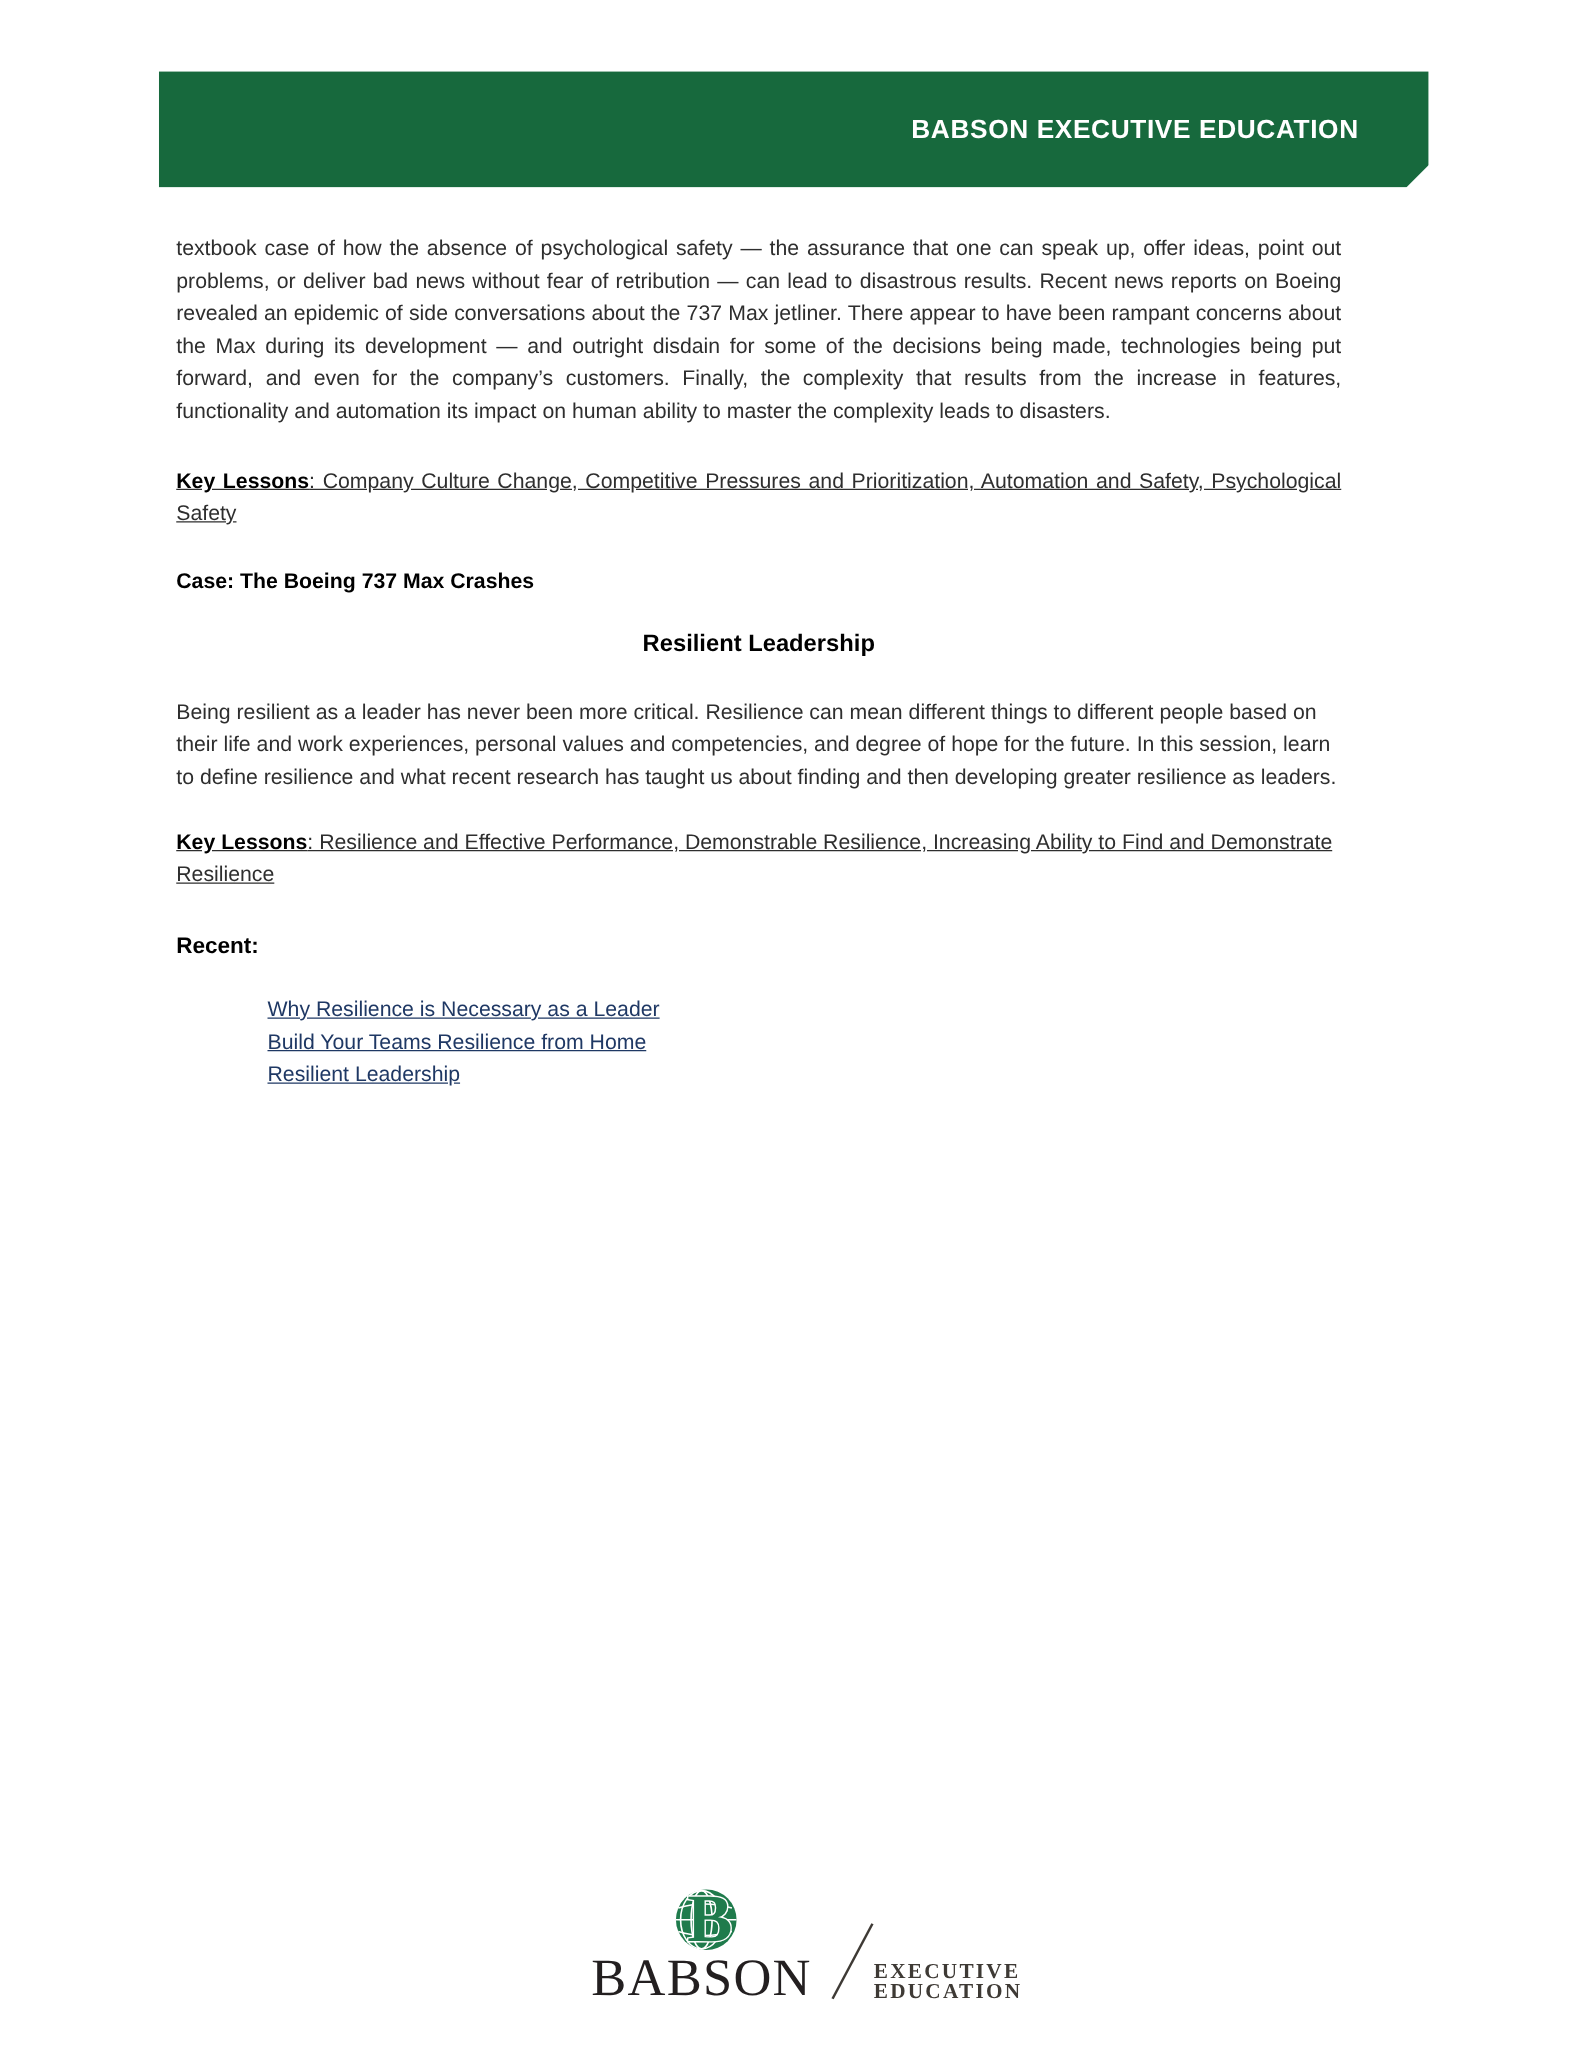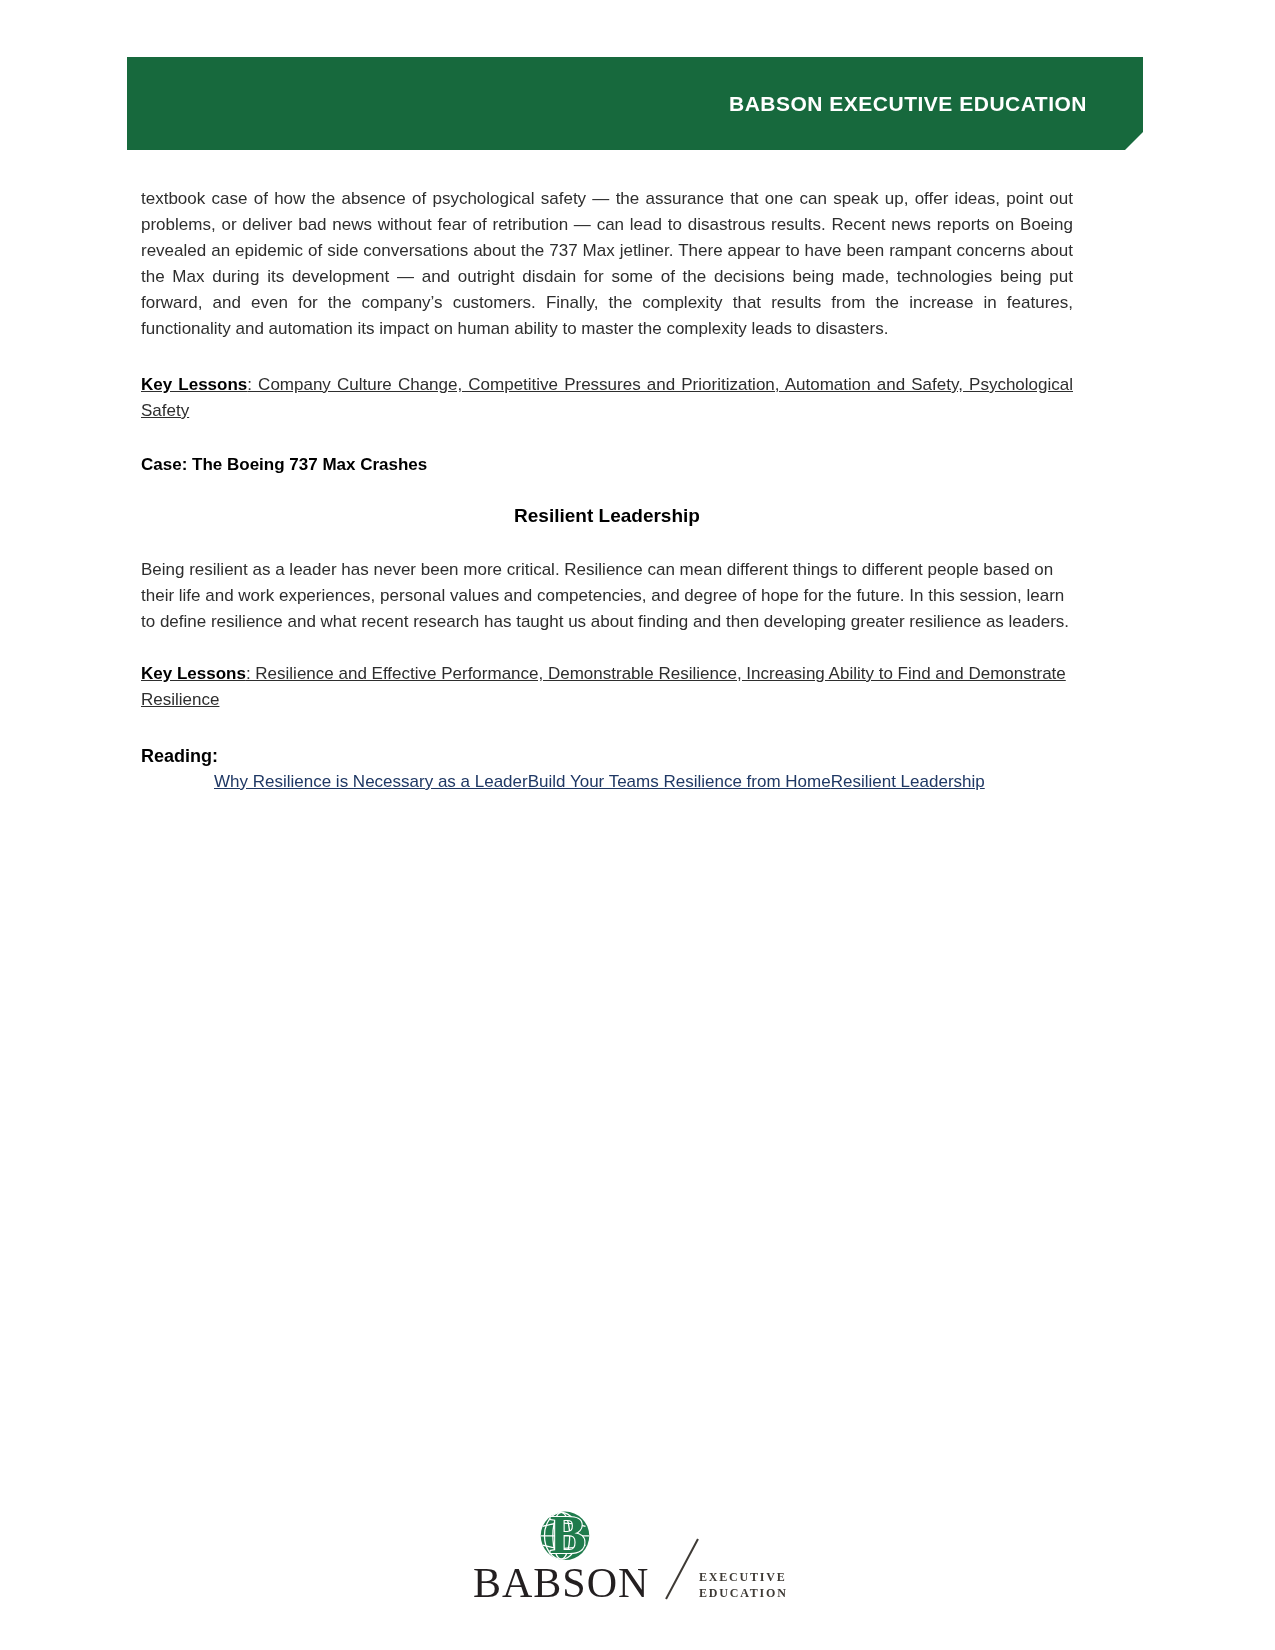--- a/index.html
+++ b/index.html
@@ -51,23 +51,24 @@
   }
   .para-2 { margin-top: 28px; }
   .key-lessons-2 { margin-top: 26px; }
   .reading-label {
     margin-top: 30px;
     font-weight: 700;
     color: #000000;
     font-size: 18px;
   }
   .links {
+    margin-top: 26px;
     margin-left: 73px;
     display: flex;
-    flex-direction: row;
+    flex-direction: column;
     text-align: center;
   }
   .links a {
     color: var(--link-navy, #1f3864);
     text-decoration: underline;
     line-height: 26px;
     width: fit-content;
   }
   .footer-logo {
     position: absolute;
@@ -88,21 +89,21 @@
   .logo-slash {
     position: absolute; left: 208px; top: 30px;
     width: 2px; height: 68px;
     background: #3e3a35;
     transform: rotate(28deg);
   }
   .division {
     position: absolute; left: 226px; top: 64px;
     font-family: "Liberation Serif", serif;
     font-weight: 700;
-    font-size: 12px;
+    font-size: 17px;
     letter-spacing: 1.8px;
     color: #3e3a35;
     line-height: 16px;
   }
 </style>
 </head>
 <body>
 
 <div class="banner">
   <div class="banner-title">BABSON EXECUTIVE EDUCATION</div>
@@ -117,21 +118,21 @@
   <p class="case-title">Case: The Boeing 737 Max Crashes</p>
 
   <div class="session-heading">
     <div>Resilient Leadership</div>
   </div>
 
   <p class="para-2">Being resilient as a leader has never been more critical. Resilience can mean different things to different people based on their life and work experiences, personal values and competencies, and degree of hope for the future. In this session, learn to define resilience and what recent research has taught us about finding and then developing greater resilience as leaders.</p>
 
   <p class="key-lessons key-lessons-2"><span class="bold-label">Key Lessons</span><span>: Resilience and Effective Performance, Demonstrable Resilience, Increasing Ability to Find and Demonstrate Resilience</span></p>
 
-  <p class="reading-label">Reading:</p>
+  <p class="reading-label">Recent:</p>
 
   <div class="links">
     <a href="#">Why Resilience is Necessary as a Leader</a>
     <a href="#">Build Your Teams Resilience from Home</a>
     <a href="#">Resilient Leadership</a>
   </div>
 
 </main>
 
 <footer class="footer-logo">

